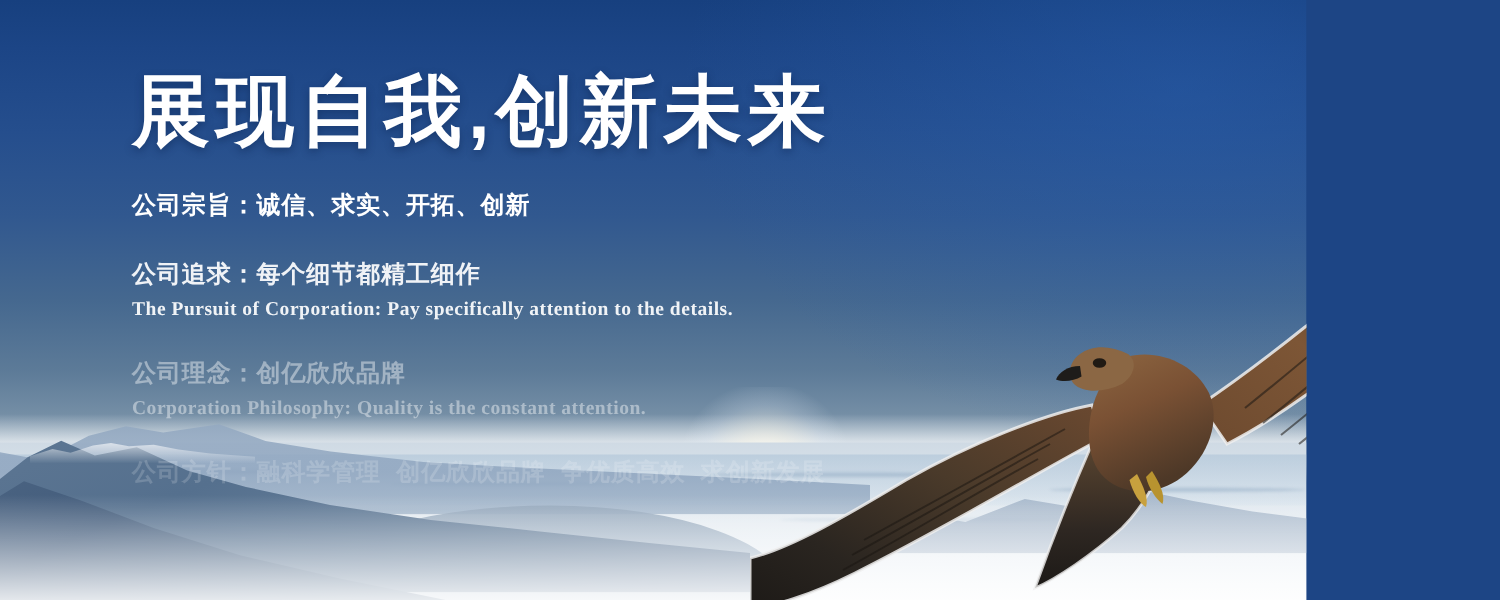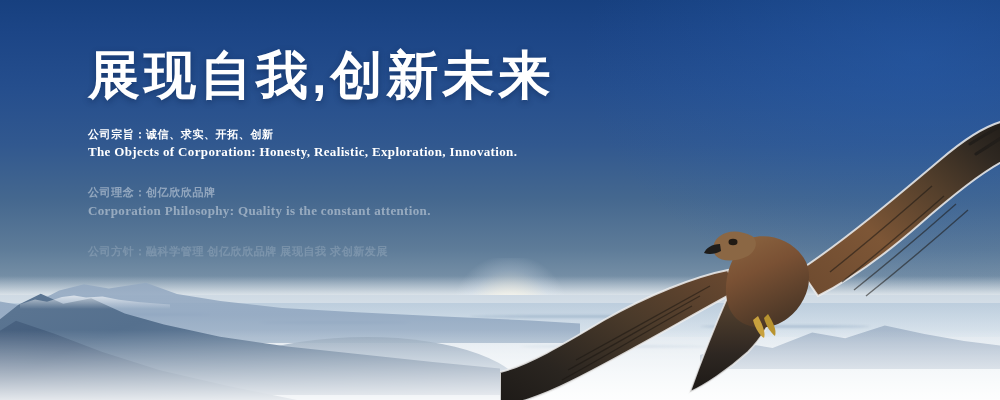--- a/index.html
+++ b/index.html
@@ -1,21 +1,21 @@
 <!DOCTYPE html>
 <html><head>
 <meta charset="utf-8">
 <style>
   * { margin:0; padding:0; box-sizing:border-box; }
   html, body { width:1000px; height:400px; overflow:hidden; }
   body { font-family:"Liberation Sans", sans-serif; background:#1d4585; }
 
   .banner {
     position:relative;
-    width:1000px; height:400px;
+    width:871px; height:400px;
     overflow:hidden;
   }
 
   
   .sky {
     position:absolute; inset:0;
     background:linear-gradient(to bottom,
       #17407f 0%,
       #1c4586 8%,
       #254e8d 22%,
@@ -112,23 +112,23 @@
     font-size:52px;
     line-height:1.05;
     color:#ffffff;
     letter-spacing:4px;
     text-shadow:0 2px 6px rgba(8,30,70,.45);
     white-space:nowrap;
   }
 
   .taglines { margin-top:12px; }
   .tl-cn {
-    font-family:Liberation Serif, serif;
+    font-family:Liberation Mono, monospace;
     font-weight:bold;
-    font-size:11px;
+    font-size:16px;
     letter-spacing:.6px;
     line-height:1.42;
     color:#ffffff;
     white-space:nowrap;
     margin-top:24px;
   }
   .tl-en {
     font-family:"Liberation Serif", serif;
     font-weight:bold;
     font-size:13px;
@@ -241,25 +241,28 @@
       <path d="M268,194 C273,202 277,210 275,216 C271,213 266,206 264,198 Z" fill="#b8932f"></path>
     </svg>
   </div>
 
   <div class="text-block">
     <div class="headline">展现自我,创新未来</div>
 
     <div class="taglines">
       <div class="pair op-1">
         <div class="tl-cn">公司宗旨：诚信、求实、开拓、创新</div>
-        <div class="tl-en">The Objects of Corporation: Honesty, Realistic, Exploration, Innovation.</div>
+      </div>
+      <div class="pair op-2">
+        <div class="tl-cn">公司追求：每个细节都精工细作</div>
+        <div class="tl-en">The Pursuit of Corporation: Pay specifically attention to the details.</div>
       </div>
       <div class="pair op-3">
         <div class="tl-cn">公司理念：创亿欣欣品牌</div>
         <div class="tl-en">Corporation Philosophy: Quality is the constant attention.</div>
       </div>
       <div class="pair op-4">
-        <div class="tl-cn">公司方针：融科学管理 创亿欣欣品牌 展现自我 求创新发展</div>
+        <div class="tl-cn">公司方针：融科学管理 创亿欣欣品牌 争优质高效 求创新发展</div>
       </div>
     </div>
   </div>
 
 </div>
 
 </body></html>

